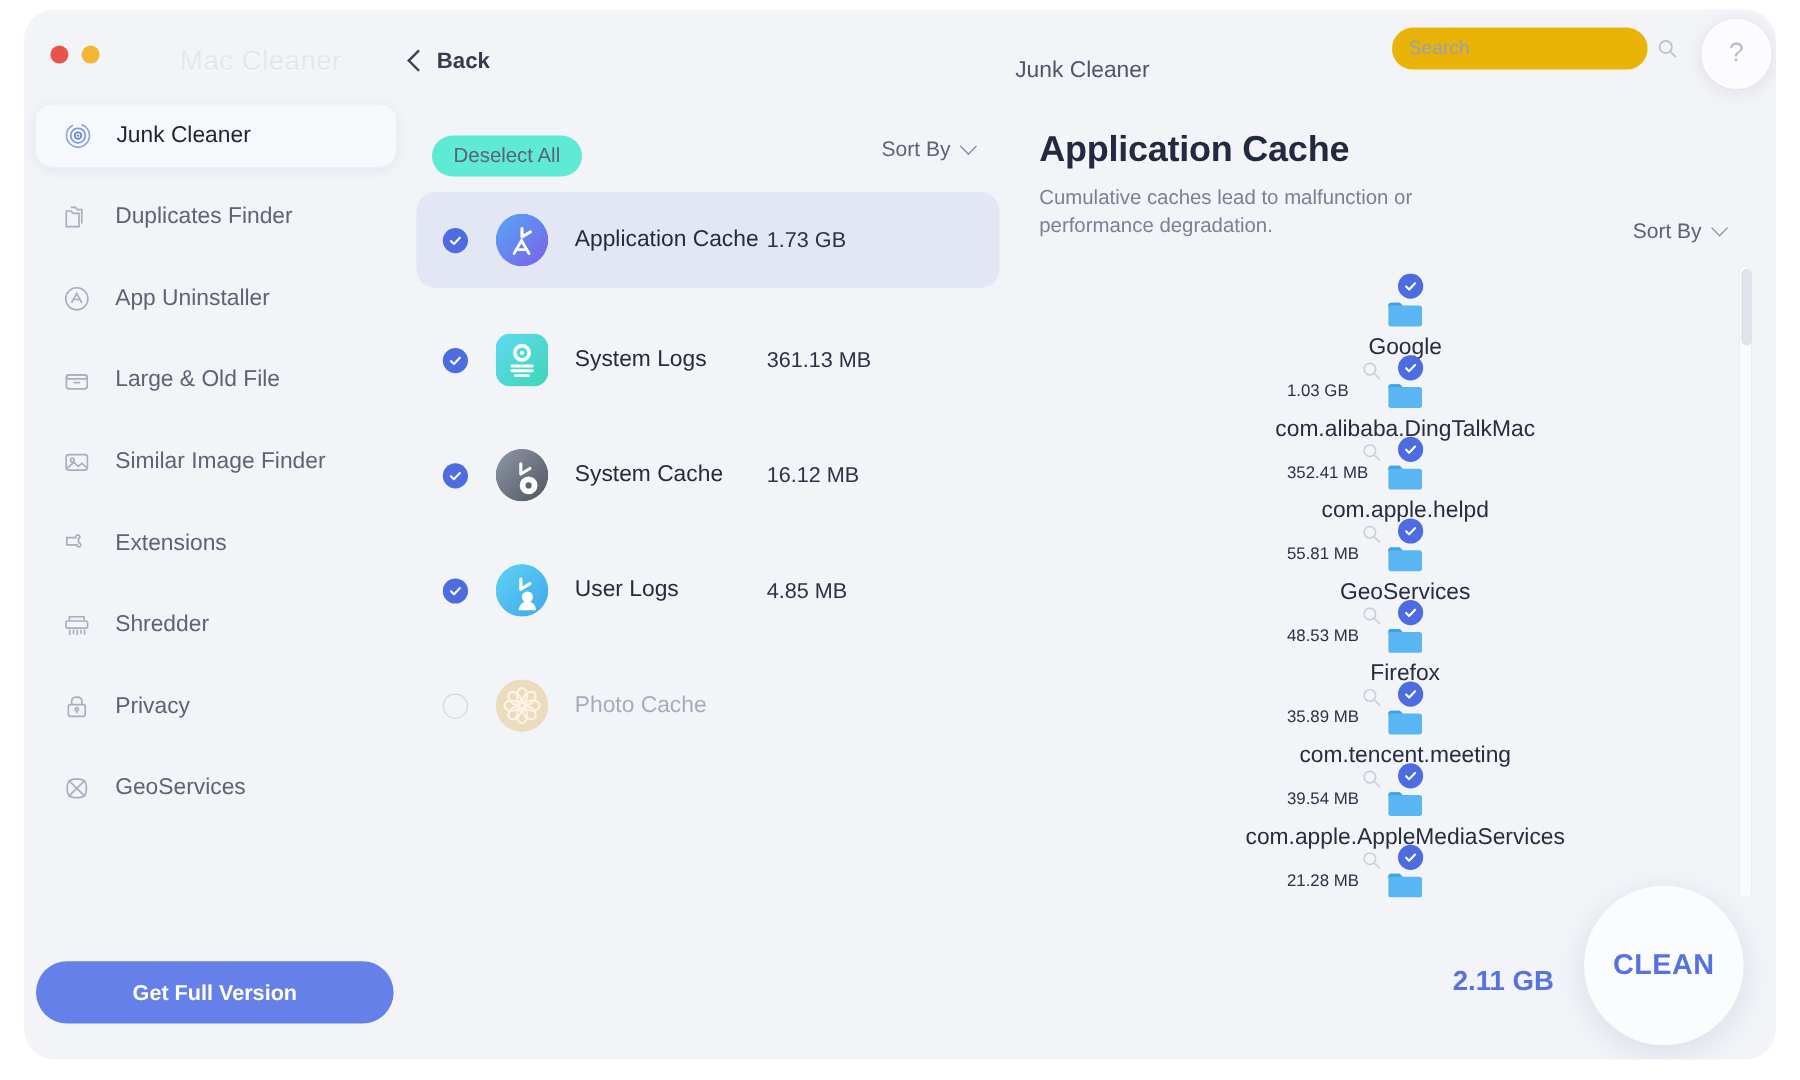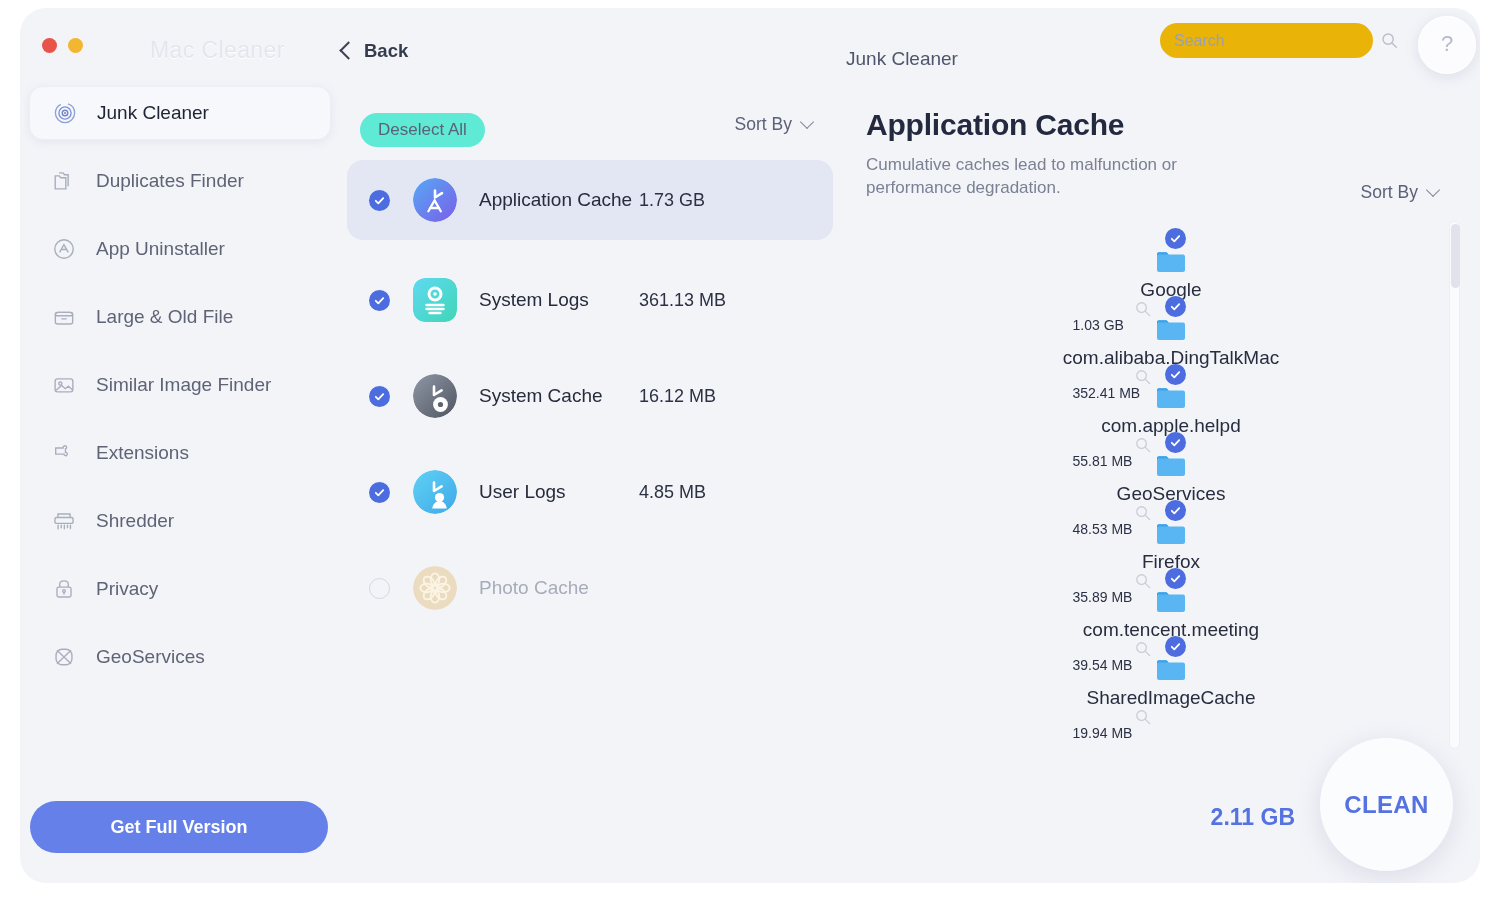--- a/index.html
+++ b/index.html
@@ -790,20 +790,37 @@
                 <path d="M1 5.2 C1 4 1.9 3.2 3 3.2 L10.4 3.2 L12.8 5.6 L3 5.6 C1.9 5.6 1 6.4 1 7.6 Z" fill="#3fa2e6"></path>
               </svg></span>
           <span class="f-name">com.tencent.meeting</span>
           <svg class="f-mag" viewBox="0 0 18 18">
               <circle cx="7.4" cy="7.4" r="5.4" fill="none" stroke="#8f96a8" stroke-width="1.5"></circle>
               <line x1="11.4" y1="11.4" x2="16.4" y2="16.4" stroke="#8f96a8" stroke-width="1.5" stroke-linecap="round"></line>
             </svg>
           <span class="f-size">39.54 MB</span>
         </div>
 
+        <div class="file-row">
+          <span class="f-cbx">
+              <svg viewBox="0 0 14 14">
+                <path d="M3 7.3 L5.7 10 L11 4.4" fill="none" stroke="#fff" stroke-width="1.9" stroke-linecap="round" stroke-linejoin="round"></path>
+              </svg>
+            </span>
+          <span class="folder"><svg viewBox="0 0 30 24" width="30" height="24">
+                <path d="M1 5.2 C1 4 1.9 3.2 3 3.2 L10.4 3.2 L12.8 5.6 L27 5.6 C28.1 5.6 29 6.4 29 7.6 L29 21 C29 22.1 28.1 23 27 23 L3 23 C1.9 23 1 22.1 1 21 Z" fill="#59b6f2"></path>
+                <path d="M1 5.2 C1 4 1.9 3.2 3 3.2 L10.4 3.2 L12.8 5.6 L3 5.6 C1.9 5.6 1 6.4 1 7.6 Z" fill="#3fa2e6"></path>
+              </svg></span>
+          <span class="f-name">com.apple.AppleMediaServices</span>
+          <svg class="f-mag" viewBox="0 0 18 18">
+              <circle cx="7.4" cy="7.4" r="5.4" fill="none" stroke="#8f96a8" stroke-width="1.5"></circle>
+              <line x1="11.4" y1="11.4" x2="16.4" y2="16.4" stroke="#8f96a8" stroke-width="1.5" stroke-linecap="round"></line>
+            </svg>
+          <span class="f-size">21.28 MB</span>
+        </div>
 
         <div class="file-row">
           <span class="f-cbx">
               <svg viewBox="0 0 14 14">
                 <path d="M3 7.3 L5.7 10 L11 4.4" fill="none" stroke="#fff" stroke-width="1.9" stroke-linecap="round" stroke-linejoin="round"></path>
               </svg>
             </span>
           <span class="folder"><svg viewBox="0 0 30 24" width="30" height="24">
                 <path d="M1 5.2 C1 4 1.9 3.2 3 3.2 L10.4 3.2 L12.8 5.6 L27 5.6 C28.1 5.6 29 6.4 29 7.6 L29 21 C29 22.1 28.1 23 27 23 L3 23 C1.9 23 1 22.1 1 21 Z" fill="#59b6f2"></path>
                 <path d="M1 5.2 C1 4 1.9 3.2 3 3.2 L10.4 3.2 L12.8 5.6 L3 5.6 C1.9 5.6 1 6.4 1 7.6 Z" fill="#3fa2e6"></path>

